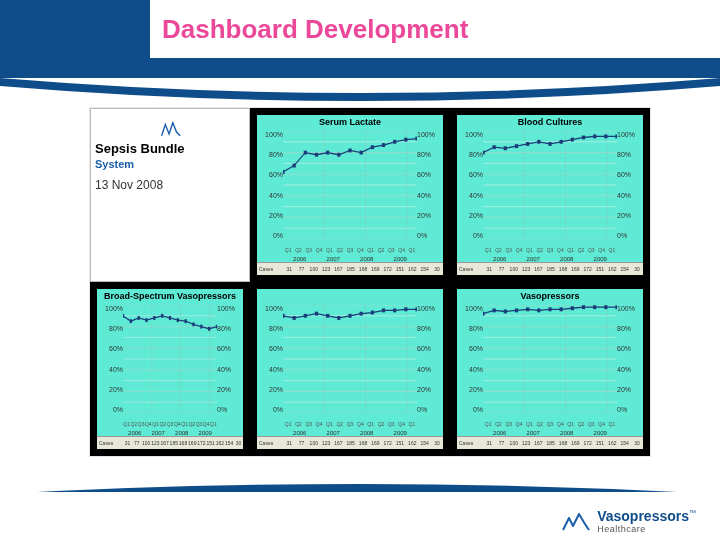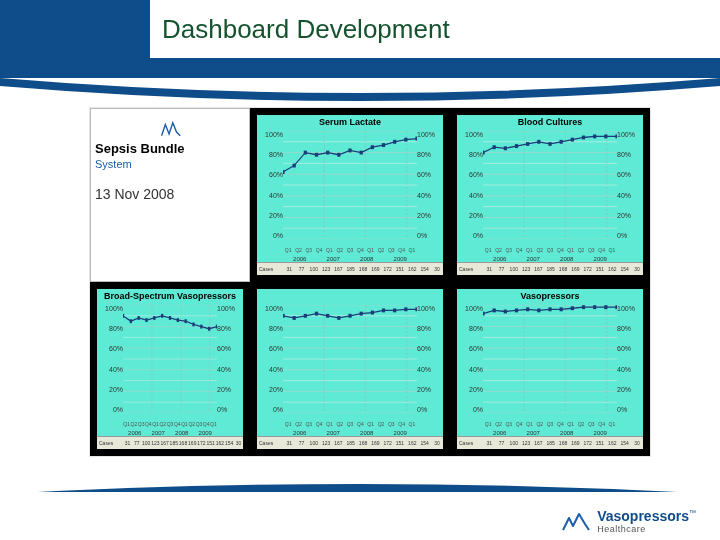--- a/index.html
+++ b/index.html
@@ -1,38 +1,38 @@
 <!DOCTYPE html>
 <html><head>
 <meta charset="utf-8">
 <style>
   html,body{margin:0;padding:0;width:720px;height:540px;font-family:Verdana,Arial,sans-serif;background:#fff;overflow:hidden}
   .header-band{position:absolute;left:0;top:0;width:720px;height:78px;background:#0f4d8a}
   .title-box{position:absolute;left:150px;top:0;width:570px;height:58px;background:#fff}
-  .title-text{font-size:26px;color:#14532d;padding:14px 0 0 12px;font-weight:400}
+  .title-text{font-size:26px;color:#ec4899;padding:14px 0 0 12px;font-weight:700}
   .swoop{position:absolute;left:0;top:78px;width:720px;height:30px;overflow:hidden}
   .swoop svg{display:block}
   .panel{position:absolute;left:90px;top:108px;width:560px;height:348px;background:#fff;box-shadow:0 0 0 1px #e6e6e6}
   .grid{display:grid;grid-template-columns:160px 200px 200px;grid-template-rows:1fr 1fr;width:560px;height:348px}
   .cell{border:7px solid #000000;box-sizing:border-box;position:relative;background:#5eead4}
   .chart-title{position:absolute;top:2px;left:0;right:0;text-align:center;font-size:9px;font-weight:700;color:#000}
   .yaxis-left{position:absolute;left:2px;top:16px;bottom:36px;width:24px;font-size:7px;color:#333;display:flex;flex-direction:column;justify-content:space-between;text-align:right}
   .yaxis-right{position:absolute;right:2px;top:16px;bottom:36px;width:24px;font-size:7px;color:#333;display:flex;flex-direction:column;justify-content:space-between;text-align:left}
   .xaxis{position:absolute;left:26px;right:26px;bottom:20px;height:8px;font-size:5px;color:#555;display:flex;justify-content:space-between}
   .xaxis span{flex:1;text-align:center;white-space:nowrap}
   .yearrow{position:absolute;left:26px;right:26px;bottom:12px;height:7px;font-size:6px;color:#333;display:flex}
   .yearrow span{flex:1;text-align:center}
   .cases-row{position:absolute;left:0;right:0;bottom:0;height:12px;font-size:5px;background:#e8e8d8;border-top:1px solid #999;display:flex;align-items:center}
   .cases-label{font-size:5px;padding:0 2px;color:#333;min-width:22px}
   .cases-row span.v{flex:1;text-align:center;color:#333}
   .info-cell{border:1px solid #bbb;box-sizing:border-box;position:relative;background:#fff;padding:10px 4px}
   .info-logo{width:28px;height:18px;margin:0 auto}
   .info-title{font-size:13px;font-weight:700;color:#000;text-align:left;margin-top:4px}
-  .info-sub{font-size:11px;font-weight:400;color:#1a5da8;margin-top:2px}
-  .info-date{font-size:14px;color:#333;margin-top:16px}
+  .info-sub{font-size:11px;font-weight:700;color:#1a5da8;margin-top:2px}
+  .info-date{font-size:12px;color:#333;margin-top:8px}
   svg.chart-svg{position:absolute;left:26px;right:26px;top:16px;bottom:36px;width:calc(100% - 52px);height:calc(100% - 52px)}
   .footer-band{position:absolute;left:0;bottom:0;width:720px;height:48px;background:#fff}
   .footer-blue{position:absolute;left:0;bottom:38px;width:720px;height:8px;background:#0f4d8a}
   .footer-swoop{position:absolute;left:0;bottom:46px;width:720px;height:14px;overflow:hidden}
   .logo-block{position:absolute;right:24px;bottom:6px;display:flex;align-items:center;gap:6px}
   .logo-mark{width:30px;height:22px}
   .logo-text{font-size:14px;color:#0f4d8a}
   .logo-text b{font-weight:700}
   .logo-sub{font-size:9px;color:#555;letter-spacing:0.5px;text-align:left}
 </style>

